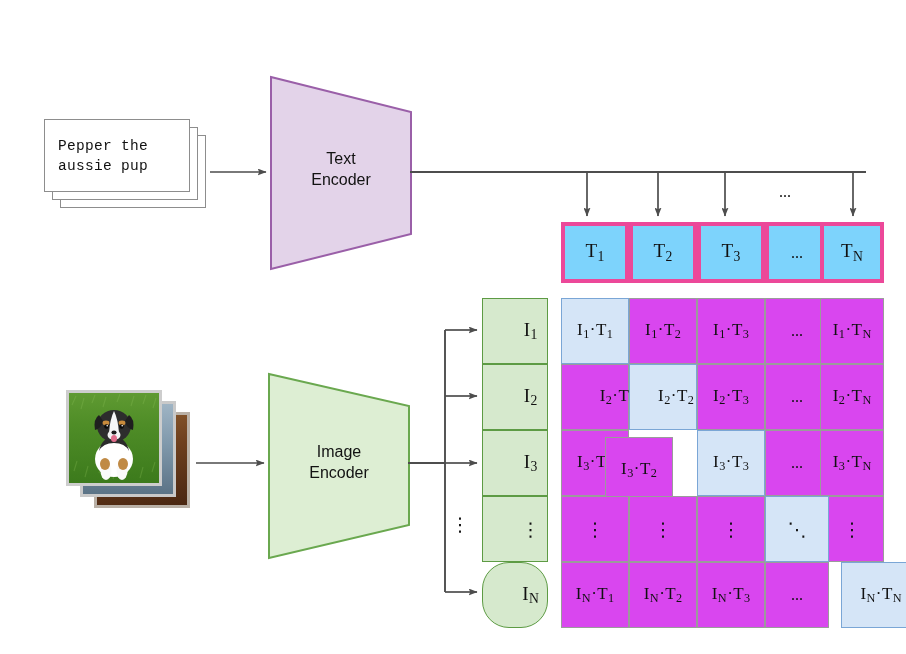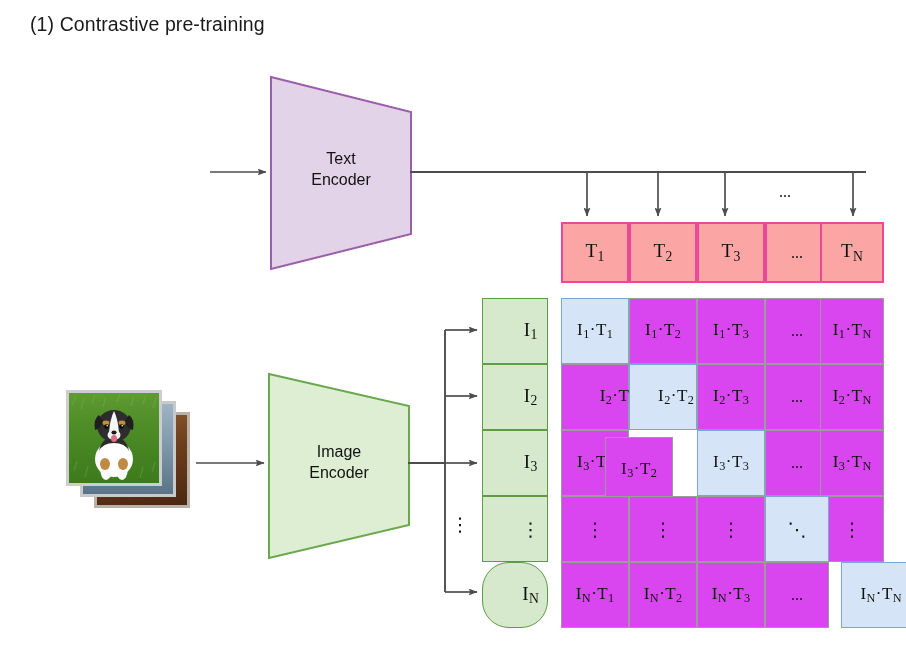--- a/index.html
+++ b/index.html
@@ -84,21 +84,21 @@
   
   .vbox {
     position: absolute;
     display: flex;
     align-items: center;
     justify-content: center;
     font-family: "Liberation Serif", "DejaVu Serif", serif;
     font-size: 19px;
     color: #111111;
   }
-  .tbox { background: #fca5a5; border: 2px solid #ec4899; }
+  .tbox { background: #7dd3fc; border: 4px solid #ec4899; }
   .ibox { background: #d6e9cd; border: 1px solid #5d9b44; padding-left: 31px; }
 
   
   .mcell {
     position: absolute;
     display: flex;
     align-items: center;
     justify-content: center;
     background: #d946ef;
     border: 1px solid #9b9b9b;
@@ -124,22 +124,29 @@
     font-size: 17px;
     color: #111111;
     text-align: center;
   }
 </style>
 </head>
 <body>
 
 <div id="stage">
 
-  <div id="title">(1) Contrastive pre-training</div>
-
+
+  <div class="card-stack" style="left:44px; top:119px; width:165px; height:92px;">
+    <div class="card c3"></div>
+    <div class="card c2"></div>
+    <div class="card c1">
+      <div class="card-text">Pepper the
+aussie pup</div>
+    </div>
+  </div>
 
   <div class="photo-stack" style="left:66px; top:390px; width:130px; height:125px;">
     <div class="photo p3"></div>
     <div class="photo p2"></div>
     <div class="photo p1">
       <svg class="photo-dog" viewBox="0 0 90 90">
         <defs>
           <linearGradient id="grass" x1="0" y1="0" x2="0" y2="1">
             <stop offset="0%" stop-color="#5f9a32"></stop>
             <stop offset="35%" stop-color="#4f8d27"></stop>

